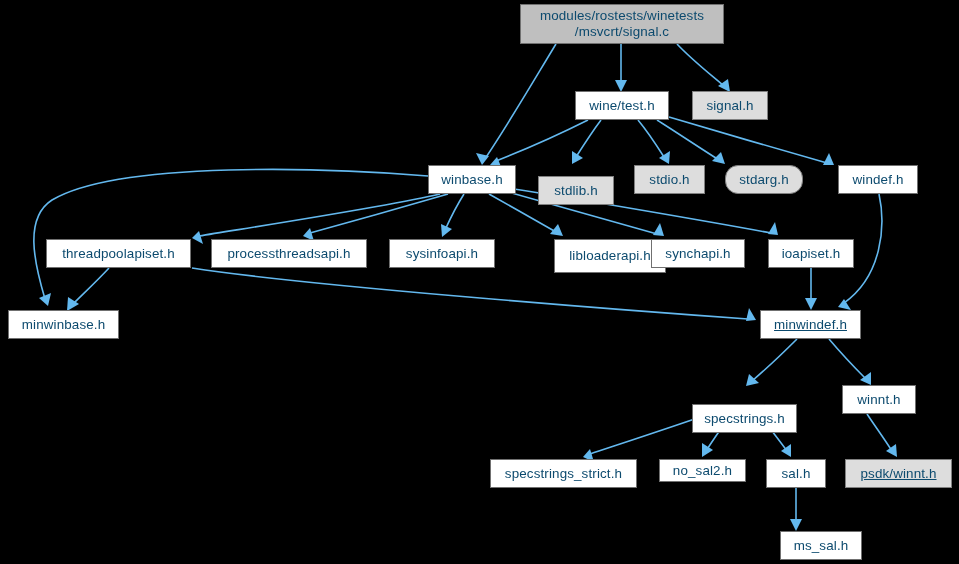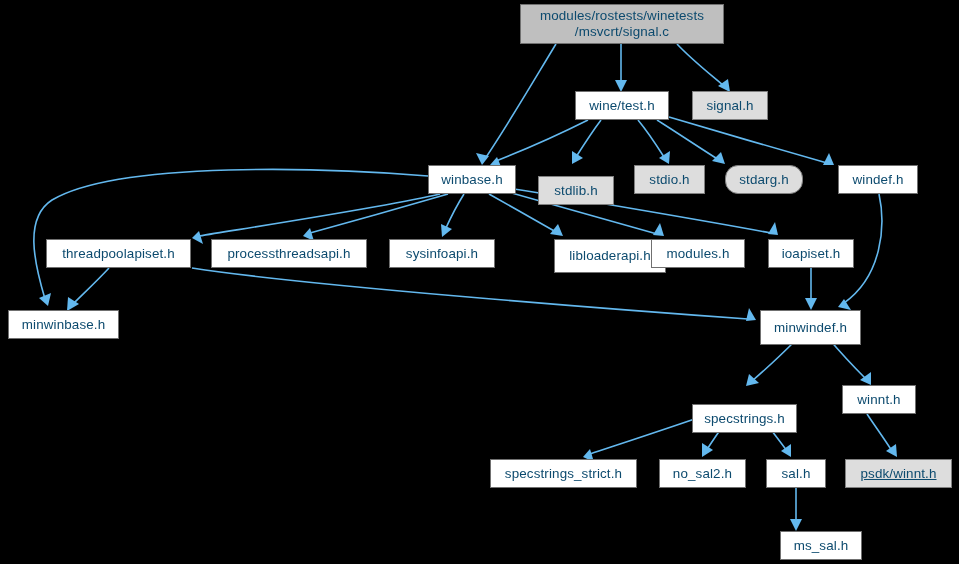--- a/index.html
+++ b/index.html
@@ -97,25 +97,25 @@
       <div class="node ext" style="left: 692px; top: 91px; width: 76px; height: 29px;">signal.h</div>
       <div class="node doc" style="left: 428px; top: 165px; width: 88px; height: 29px;">winbase.h</div>
       <div class="node ext" style="left: 538px; top: 176px; width: 76px; height: 29px;">stdlib.h</div>
       <div class="node ext" style="left: 634px; top: 165px; width: 71px; height: 29px;">stdio.h</div>
       <div class="node ext" style="left: 725px; top: 165px; width: 78px; height: 29px; border-radius: 13px;">stdarg.h</div>
       <div class="node doc" style="left: 838px; top: 165px; width: 80px; height: 29px;">windef.h</div>
       <div class="node doc" style="left: 46px; top: 239px; width: 145px; height: 29px;">threadpoolapiset.h</div>
       <div class="node doc" style="left: 211px; top: 239px; width: 156px; height: 29px;">processthreadsapi.h</div>
       <div class="node doc" style="left: 389px; top: 239px; width: 106px; height: 29px;">sysinfoapi.h</div>
       <div class="node doc" style="left: 518px; top: 239px; width: 112px; height: 34px; margin-left: 36px;">libloaderapi.h</div>
-      <div class="node doc" style="left: 651px; top: 239px; width: 94px; height: 29px;">modules.h</div>
+      <div class="node doc" style="left: 651px; top: 239px; width: 94px; height: 29px;">synchapi.h</div>
       <div class="node doc" style="left: 768px; top: 239px; width: 86px; height: 29px;">ioapiset.h</div>
       <div class="node doc" style="left: 8px; top: 310px; width: 111px; height: 29px;">minwinbase.h</div>
-      <div class="node doc" style="left: 760px; top: 310px; width: 101px; height: 35px;">minwindef.h</div>
+      <div class="node doc" style="left: 760px; top: 310px; width: 101px; height: 29px; text-decoration: underline;">minwindef.h</div>
       <div class="node doc" style="left: 692px; top: 385px; width: 105px; height: 29px; margin-top: 19px;">specstrings.h</div>
       <div class="node doc" style="left: 842px; top: 385px; width: 74px; height: 29px;">winnt.h</div>
       <div class="node doc" style="left: 490px; top: 459px; width: 147px; height: 29px;">specstrings_strict.h</div>
-      <div class="node doc" style="left: 659px; top: 459px; width: 87px; height: 29px;">no_sal2.h</div>
+      <div class="node doc" style="left: 659px; top: 459px; width: 87px; height: 23px;">no_sal2.h</div>
       <div class="node doc" style="left: 766px; top: 459px; width: 60px; height: 29px;">sal.h</div>
       <div class="node ext" style="left: 845px; top: 459px; width: 107px; height: 29px; text-decoration: underline;">psdk/winnt.h</div>
       <div class="node doc" style="left: 756px; top: 531px; width: 82px; height: 29px; margin-left: 24px;">ms_sal.h</div>
     </div>
 </div>
 
 </body></html>

